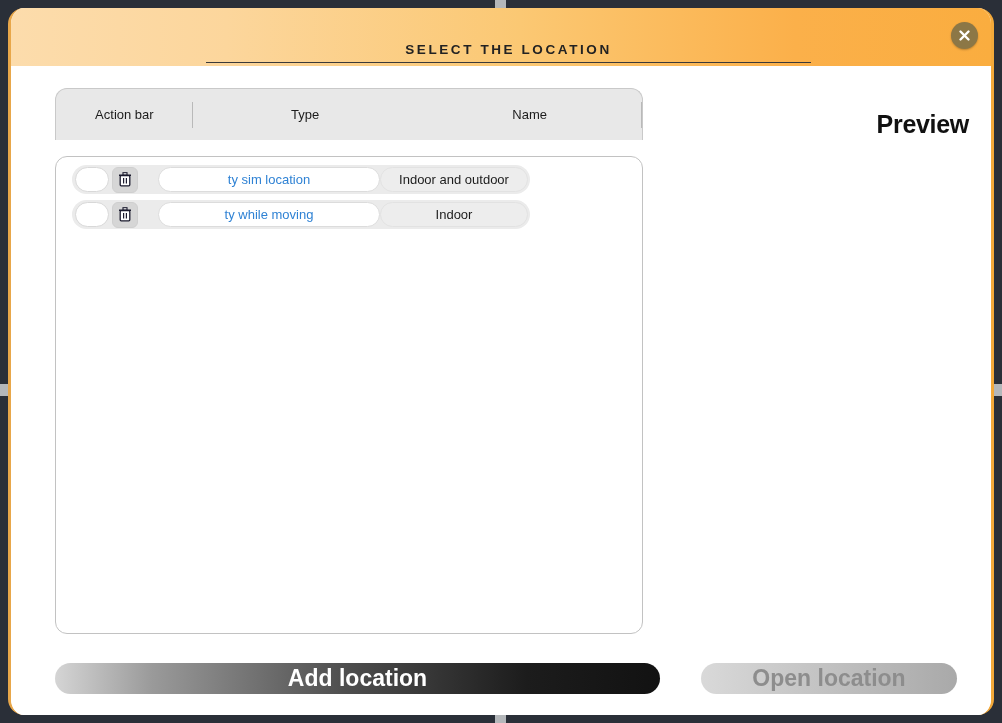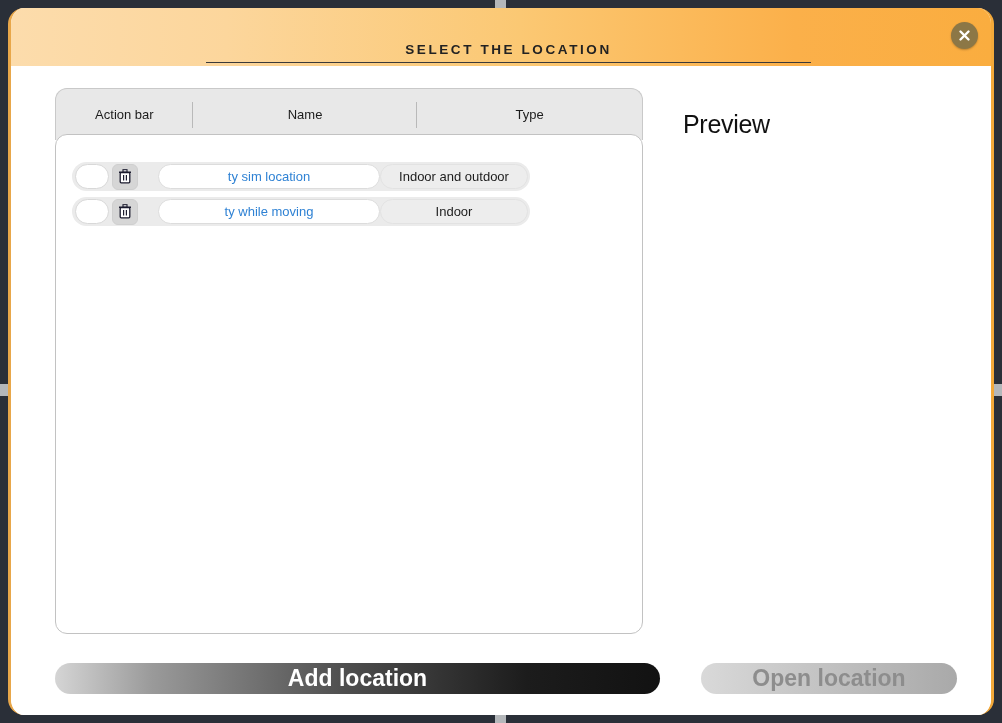--- a/index.html
+++ b/index.html
@@ -111,20 +111,21 @@
     flex: 1;
     padding-left: 40px;
     padding-top: 22px;
   }
 
   
   .table-wrap {
     height: 546px;
     display: flex;
     flex-direction: column;
+    gap: 22px;
   }
   .table-head {
     height: 52px;
     flex: 0 0 52px;
     background: #e8e8e8;
     border: 1px solid #c9c9c9;
     border-bottom: none;
     border-radius: 12px 12px 0 0;
     display: flex;
     align-items: center;
@@ -159,21 +160,21 @@
 
   .row {
     display: flex;
     align-items: center;
     height: 29px;
     margin: 0 0 6px 16px;
     width: 458px;
     background: #ebebeb;
     border-radius: 15px;
   }
-  .row:first-child { margin-top: 19px; }
+  .row:first-child { margin-top: 0; }
 
   .cell-action {
     width: 86px;
     flex: 0 0 86px;
     display: flex;
     align-items: center;
     padding-left: 3px;
   }
   .action-blank {
     width: 34px; height: 25px;
@@ -218,23 +219,24 @@
     justify-content: center;
     font-size: 13px;
     color: #1c1c1c;
     margin-right: 2px;
     text-align: right;
   }
 
   
   .preview-title {
     font-size: 25px;
-    font-weight: normal;
+    font-weight: bold;
     color: #111;
     letter-spacing: -0.3px;
+    text-align: right;
   }
   .preview-area {
     margin-top: 12px;
     height: 500px;
   }
 
   
   .footer {
     flex: 0 0 64px;
     height: 64px;
@@ -293,26 +295,26 @@
   <div class="body">
 
     <div class="left-col">
       <div class="table-wrap">
 
         <div class="table-head">
           <div class="th th-action">
             <span>Action bar</span>
             <span class="th-sep"></span>
           </div>
+          <div class="th th-type">
+            <span>Type</span>
+          </div>
           <div class="th th-name">
             <span>Name</span>
             <span class="th-sep"></span>
-          </div>
-          <div class="th th-type">
-            <span>Type</span>
           </div>
         </div>
 
         <div class="table-body">
 
           <div class="row">
             <div class="cell-action">
               <div class="action-blank"></div>
               <div class="trash-btn">
                 <svg width="14" height="15" viewBox="0 0 14 15">

